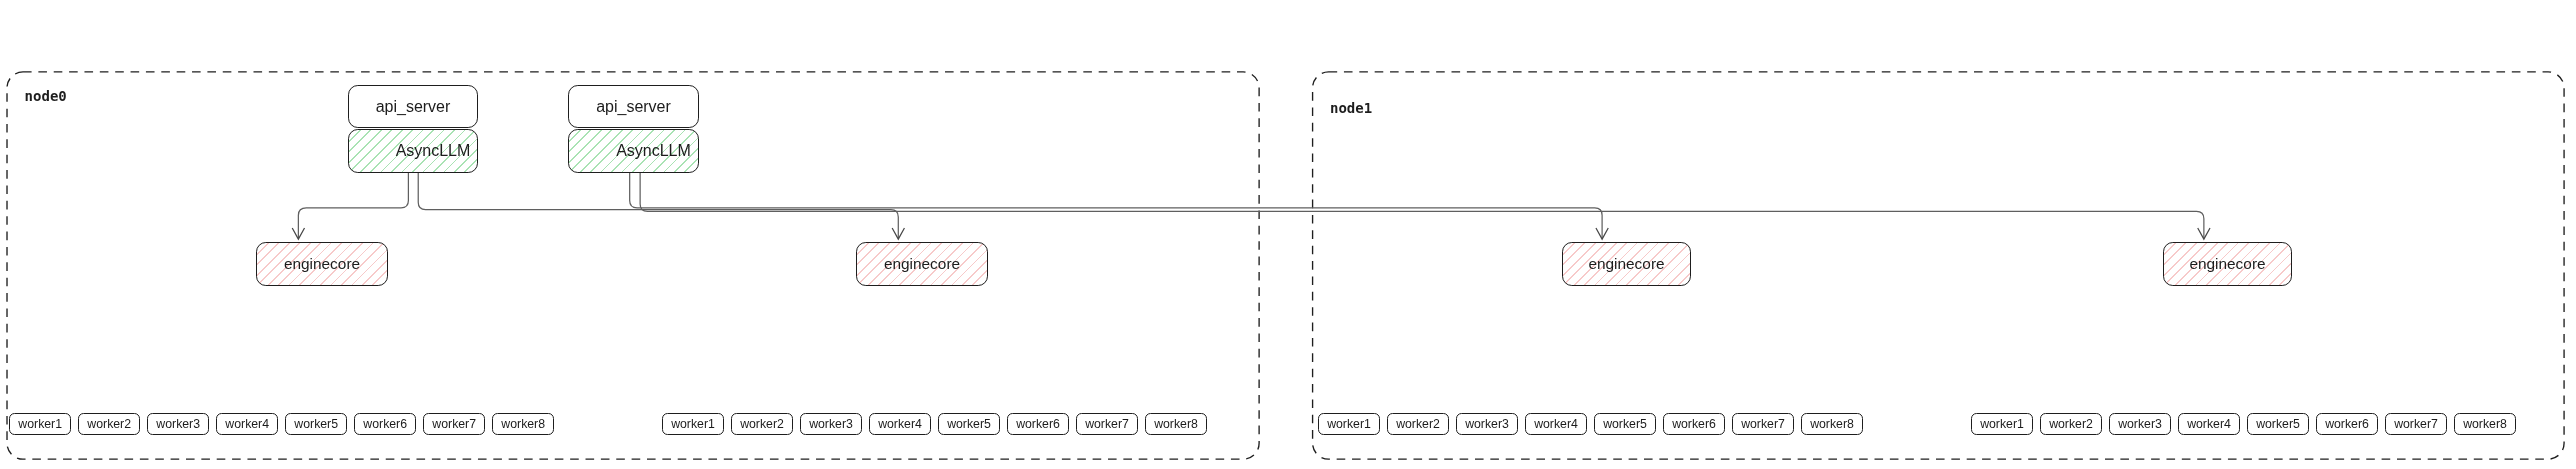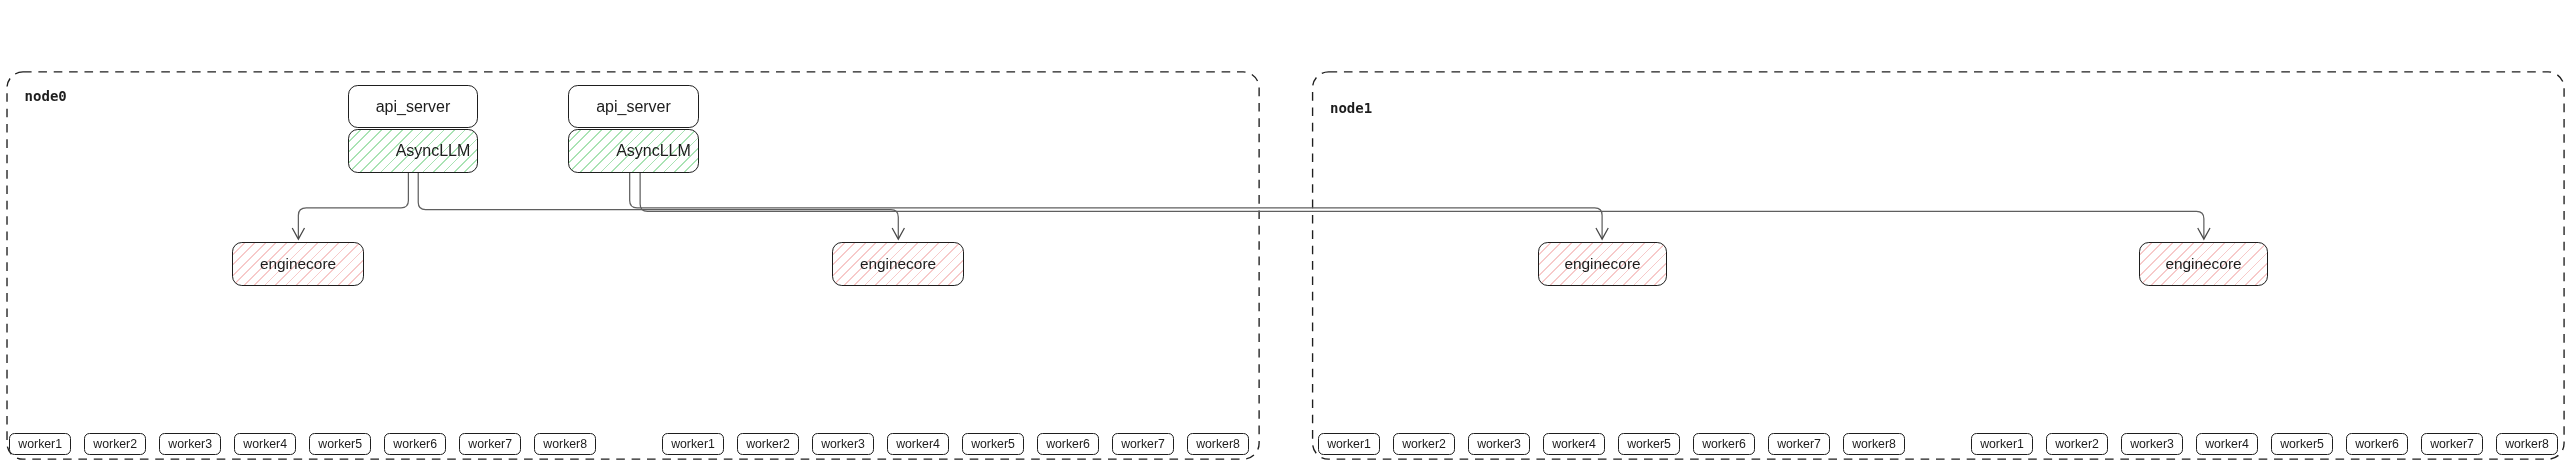--- a/index.html
+++ b/index.html
@@ -57,41 +57,42 @@
       135deg,
       rgba(64,192,87,0.45) 0px, rgba(64,192,87,0.45) 1.2px,
       transparent 1.2px, transparent 7.4px);
     padding-left: 40px;
   }
   .hatch-red {
     background-image: repeating-linear-gradient(
       135deg,
       rgba(224,49,49,0.26) 0px, rgba(224,49,49,0.26) 1.2px,
       transparent 1.2px, transparent 7.4px);
+    margin-left: 24px;
   }
 
   
   #api1 { left: 348px;  top: 85px; width: 130px; height: 43px; }
   #llm1 { left: 348px;  top: 129px; width: 130px; height: 44px; }
   #api2 { left: 568px;  top: 85px; width: 131px; height: 43px; }
   #llm2 { left: 568px;  top: 129px; width: 131px; height: 44px; }
 
   
   .enginecore { font-size: 15.4px; }
   #ec1 { left: 232px;  top: 242px; width: 132px; height: 44px; }
   #ec2 { left: 832px; top: 242px; width: 132px; height: 44px; }
   #ec3 { left: 1538px; top: 242px; width: 129px; height: 44px; }
   #ec4 { left: 2139px; top: 242px; width: 129px; height: 44px; }
 
   
   .worker-row {
     position: absolute;
-    top: 433px;
+    top: 413px;
     display: flex;
-    gap: 13px;
+    gap: 7px;
     z-index: 4;
   }
   #wg1 { left: 9.2px; }
   #wg2 { left: 662px; }
   #wg3 { left: 1318px; }
   #wg4 { left: 1971px; }
   .worker {
     box-sizing: border-box;
     width: 62px; height: 22px;
     border: 1.2px solid #1e1e1e;

